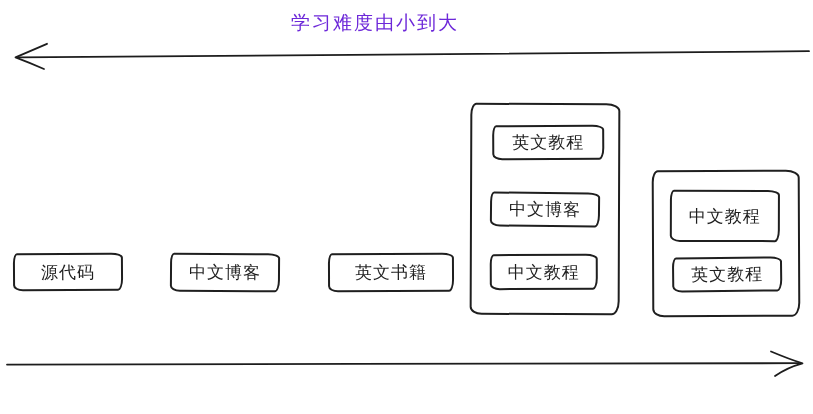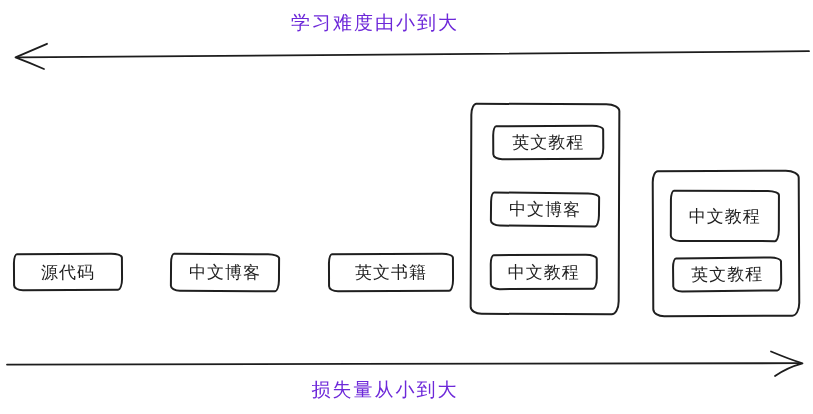--- a/index.html
+++ b/index.html
@@ -100,15 +100,14 @@
 
   <div class="group" style="left:652px; top:170px; width:148px; height:147px; transform:rotate(-0.25deg);">
     <div class="node" style="left:16px; top:18px; width:110px; height:52px; transform:rotate(0.4deg);">
       <span>中文教程</span>
     </div>
     <div class="node" style="left:18px; top:85px; width:110px; height:35px; transform:rotate(-0.4deg);">
       <span>英文教程</span>
     </div>
   </div>
 
-  <div class="axis-label axis-bottom">损失量从小到大</div>
 
 </div>
 
 </body></html>

